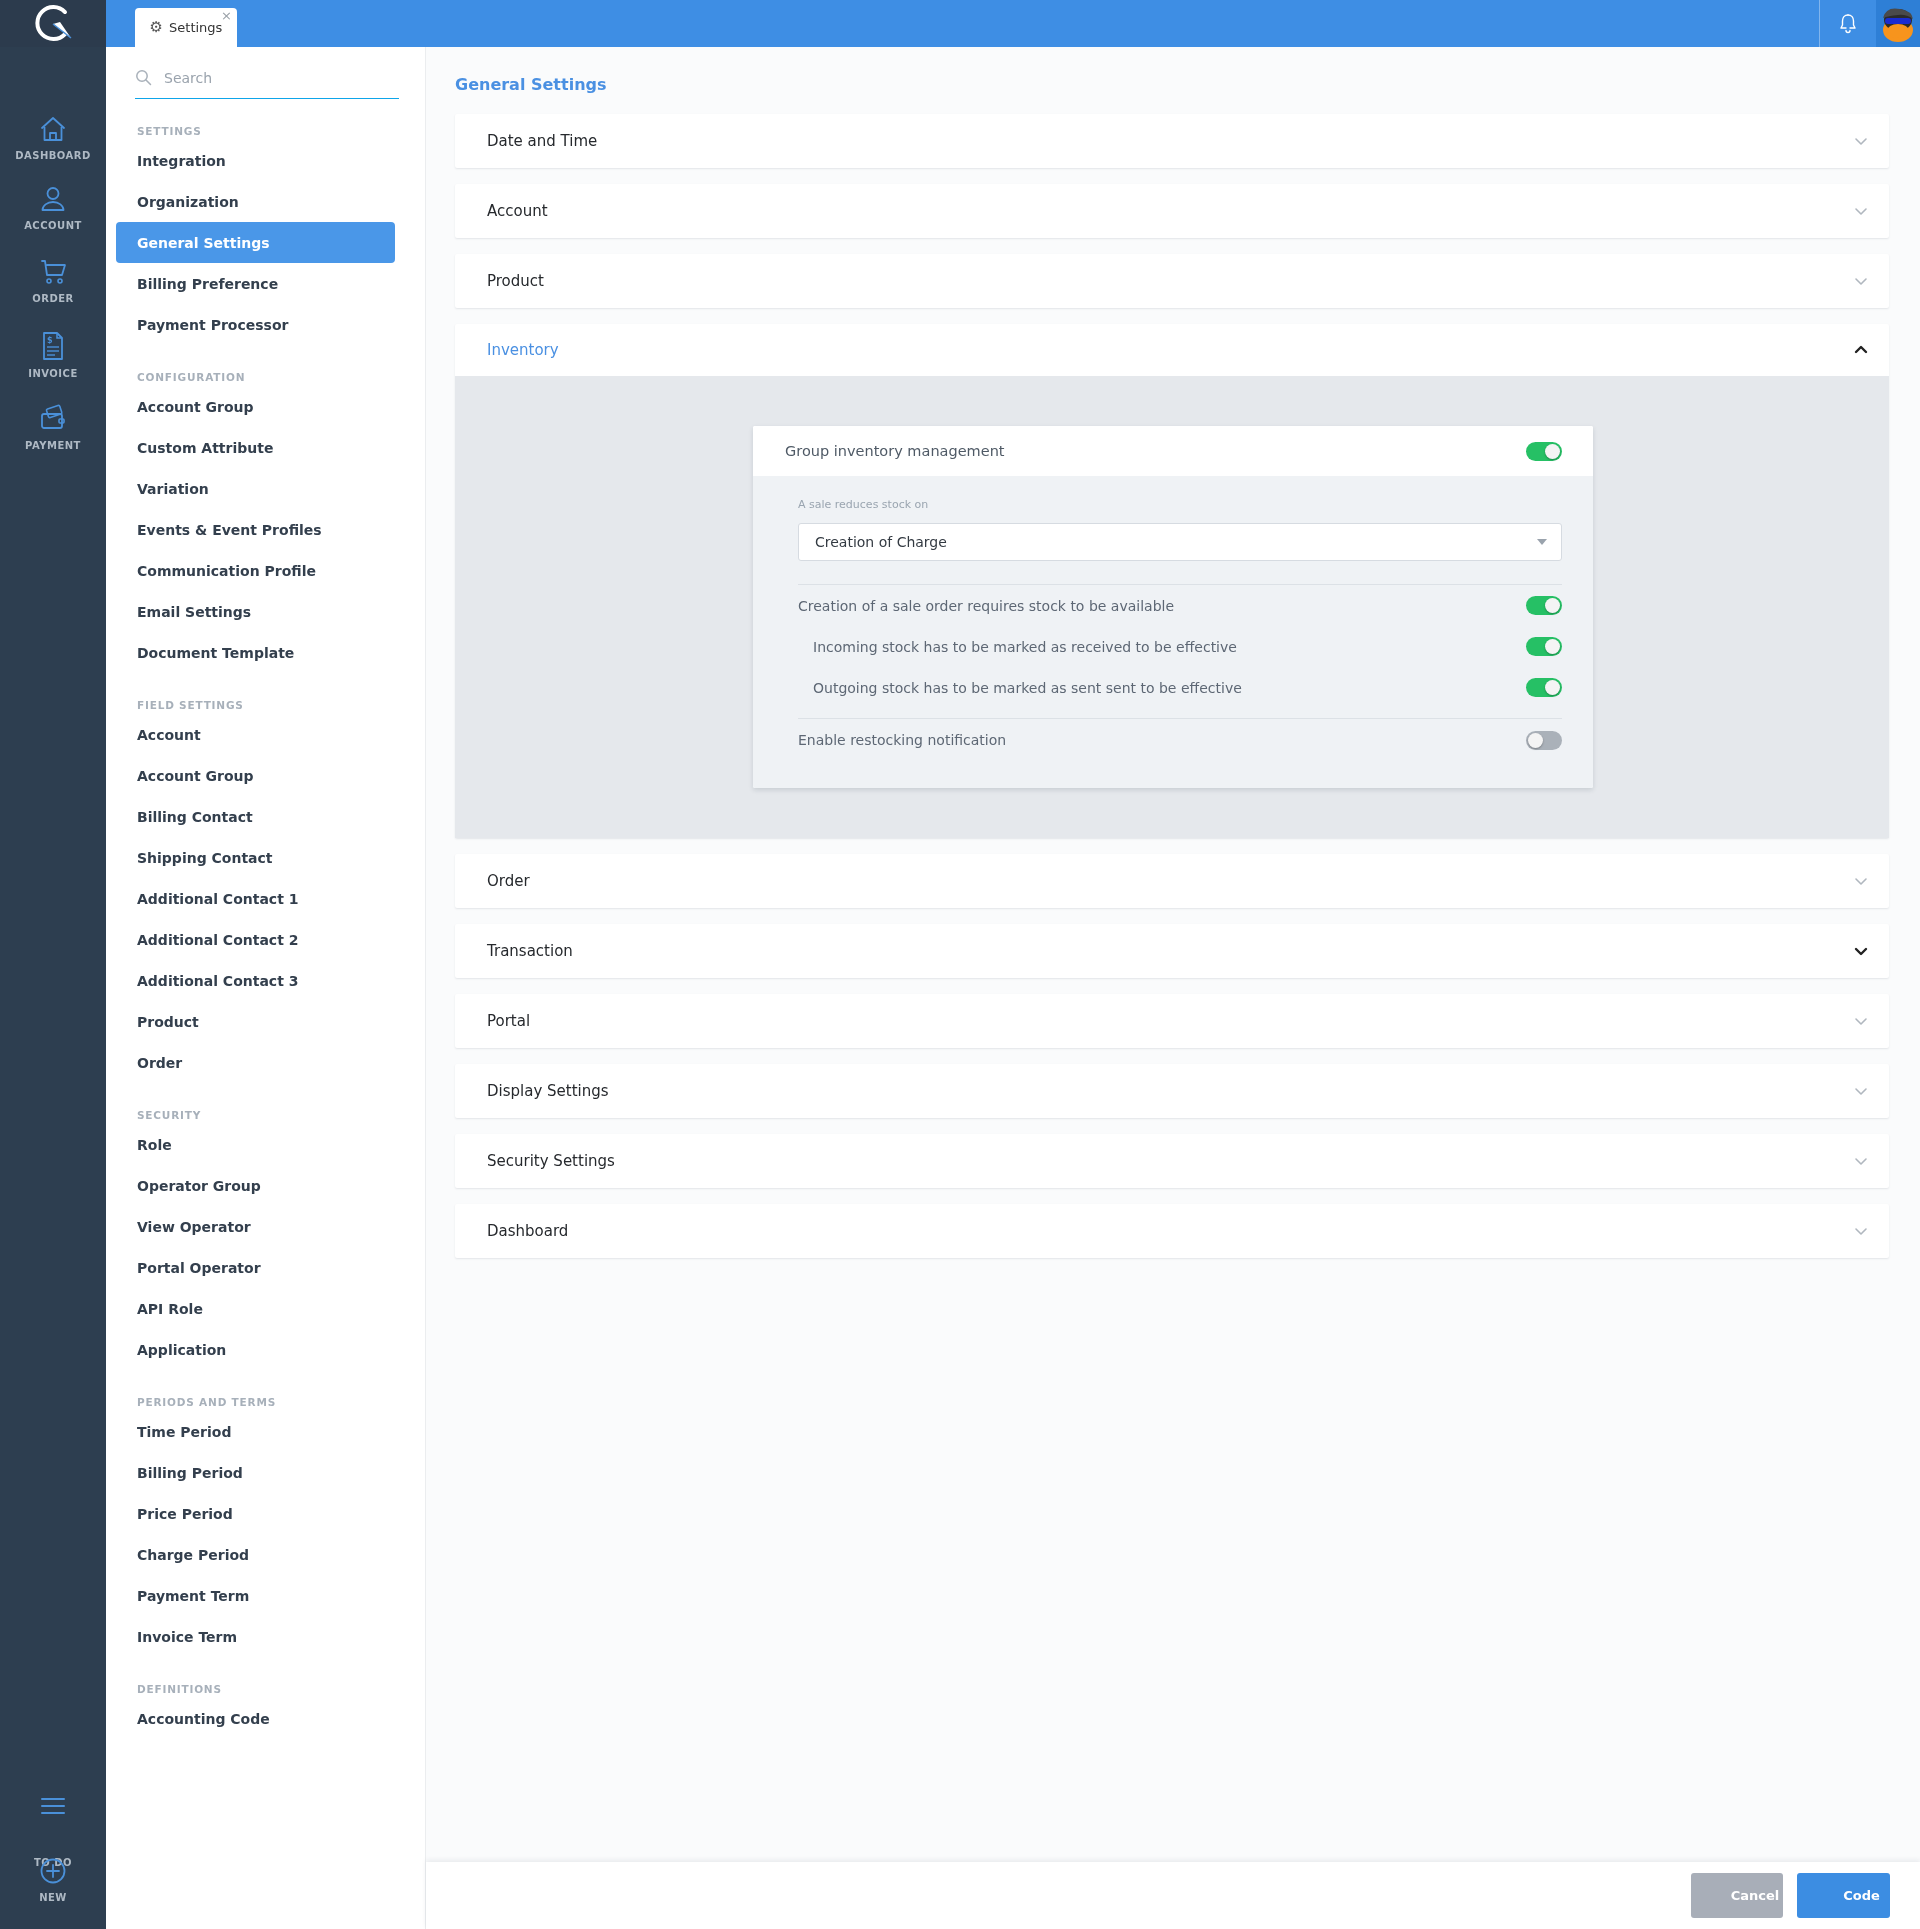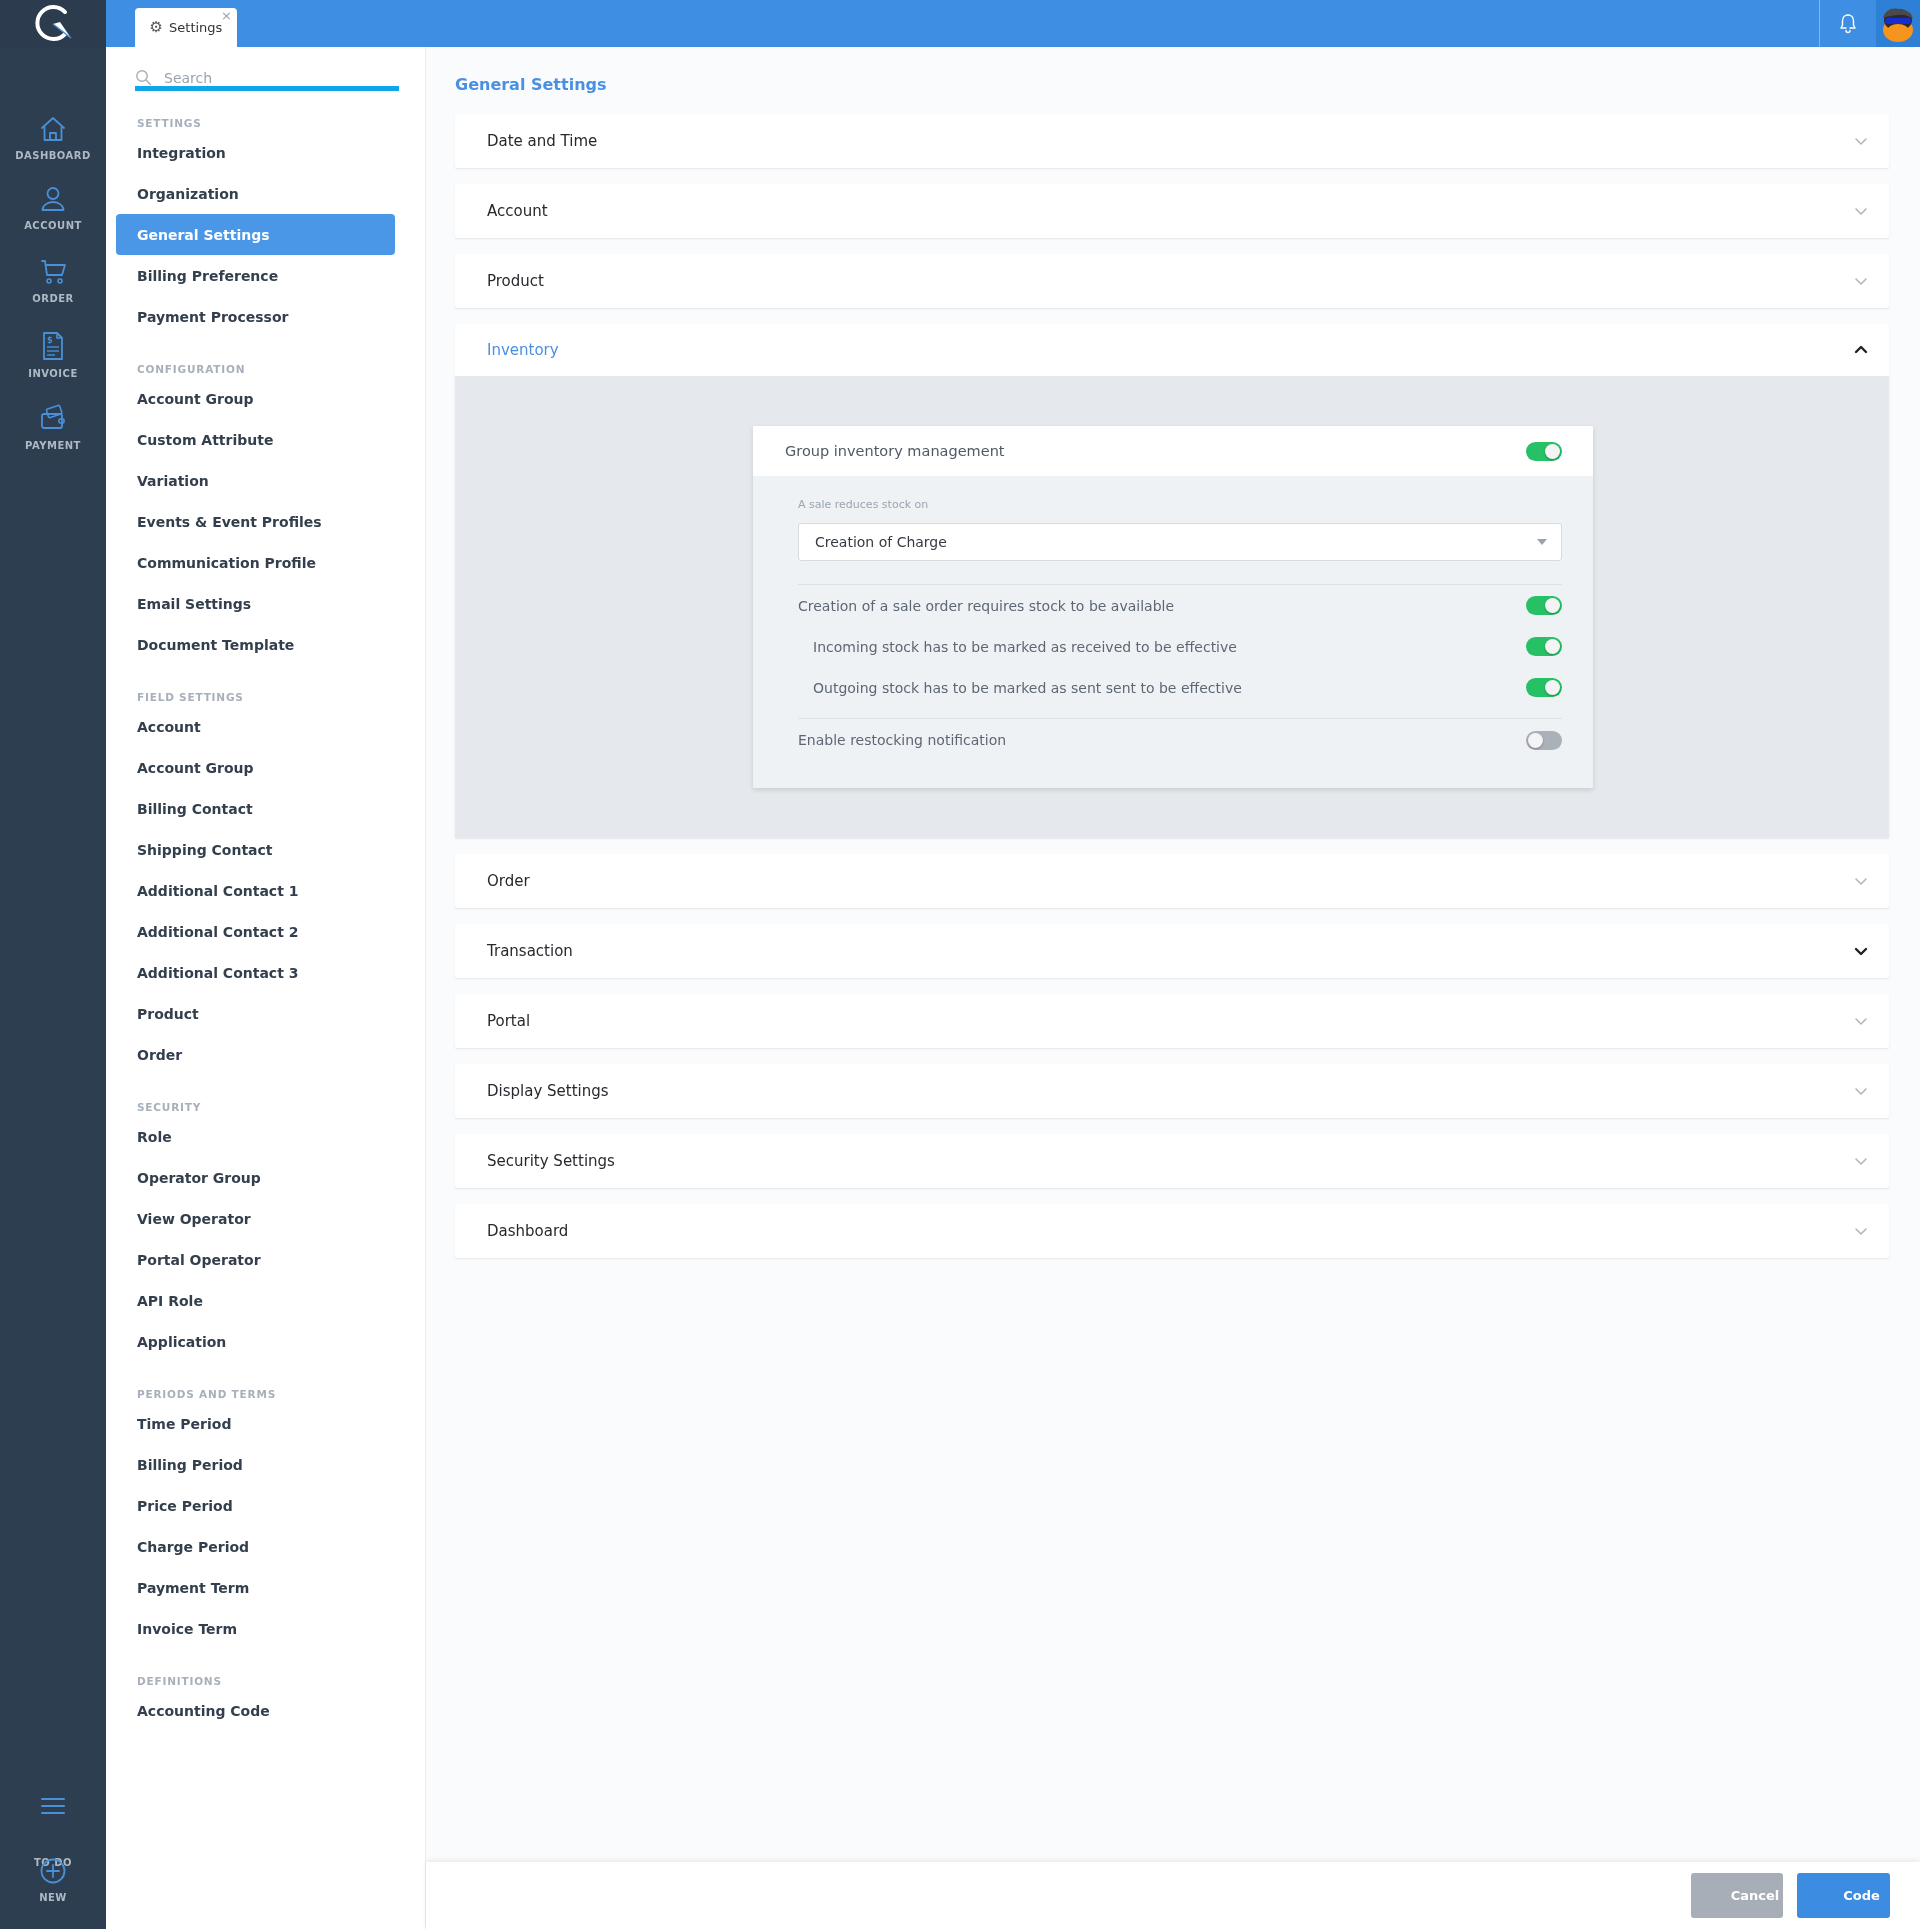--- a/index.html
+++ b/index.html
@@ -18,21 +18,21 @@
   #avatar { width:44px; height:47px; background:#2e7fd6; display:flex; align-items:center; justify-content:center; }
 
   
   #leftnav { position:absolute; left:0; top:47px; width:106px; height:1882px; background:#2d3e50; z-index:20; }
   .nav-item { width:106px; display:flex; flex-direction:column; align-items:center; gap:7px; cursor:pointer; position:absolute; }
   .nav-item .nav-label { font-size:10px; font-weight:bold; color:#aeb9c4; letter-spacing:.5px; }
   .nav-item svg { display:block; }
 
   
   #sidebar { position:absolute; left:106px; top:47px; width:320px; height:1882px; background:#ffffff; border-right:1px solid #ebedef; z-index:10; }
-  #search-row { position:relative; margin:22px 26px 0 29px; padding-bottom:0; border-bottom:5px solid #0ea5e9; display:flex; align-items:center; gap:12px; }
+  #search-row { position:relative; margin:22px 26px 0 29px; padding-bottom:12px; border-bottom:1px solid #0ea5e9; display:flex; align-items:center; gap:12px; }
   #search-input { border:none; outline:none; font-size:14px; color:#333; width:200px; font-family:inherit; background:transparent; }
   #search-input::placeholder { color:#9aa3ad; }
   .sb-header { margin:23px 0 0 31px; height:18px; font-size:10.5px; font-weight:bold; letter-spacing:.8px; color:#a7b0ba; display:flex; align-items:center; }
   .sb-item { margin:0 30px 0 10px; height:41px; display:flex; align-items:center; padding-left:21px; font-size:14px; font-weight:600; color:#333f4d; border-radius:4px; cursor:pointer; }
   .sb-item.selected { background:#4a97e8; color:#ffffff; }
 
   
   #main { position:absolute; left:426px; top:47px; width:1494px; height:1815px; background:#fafbfc; padding:28px 31px 0 29px; }
   #page-title { font-size:16px; font-weight:600; color:#4a90e2; height:20px; }
   #panels { margin-top:19px; }

